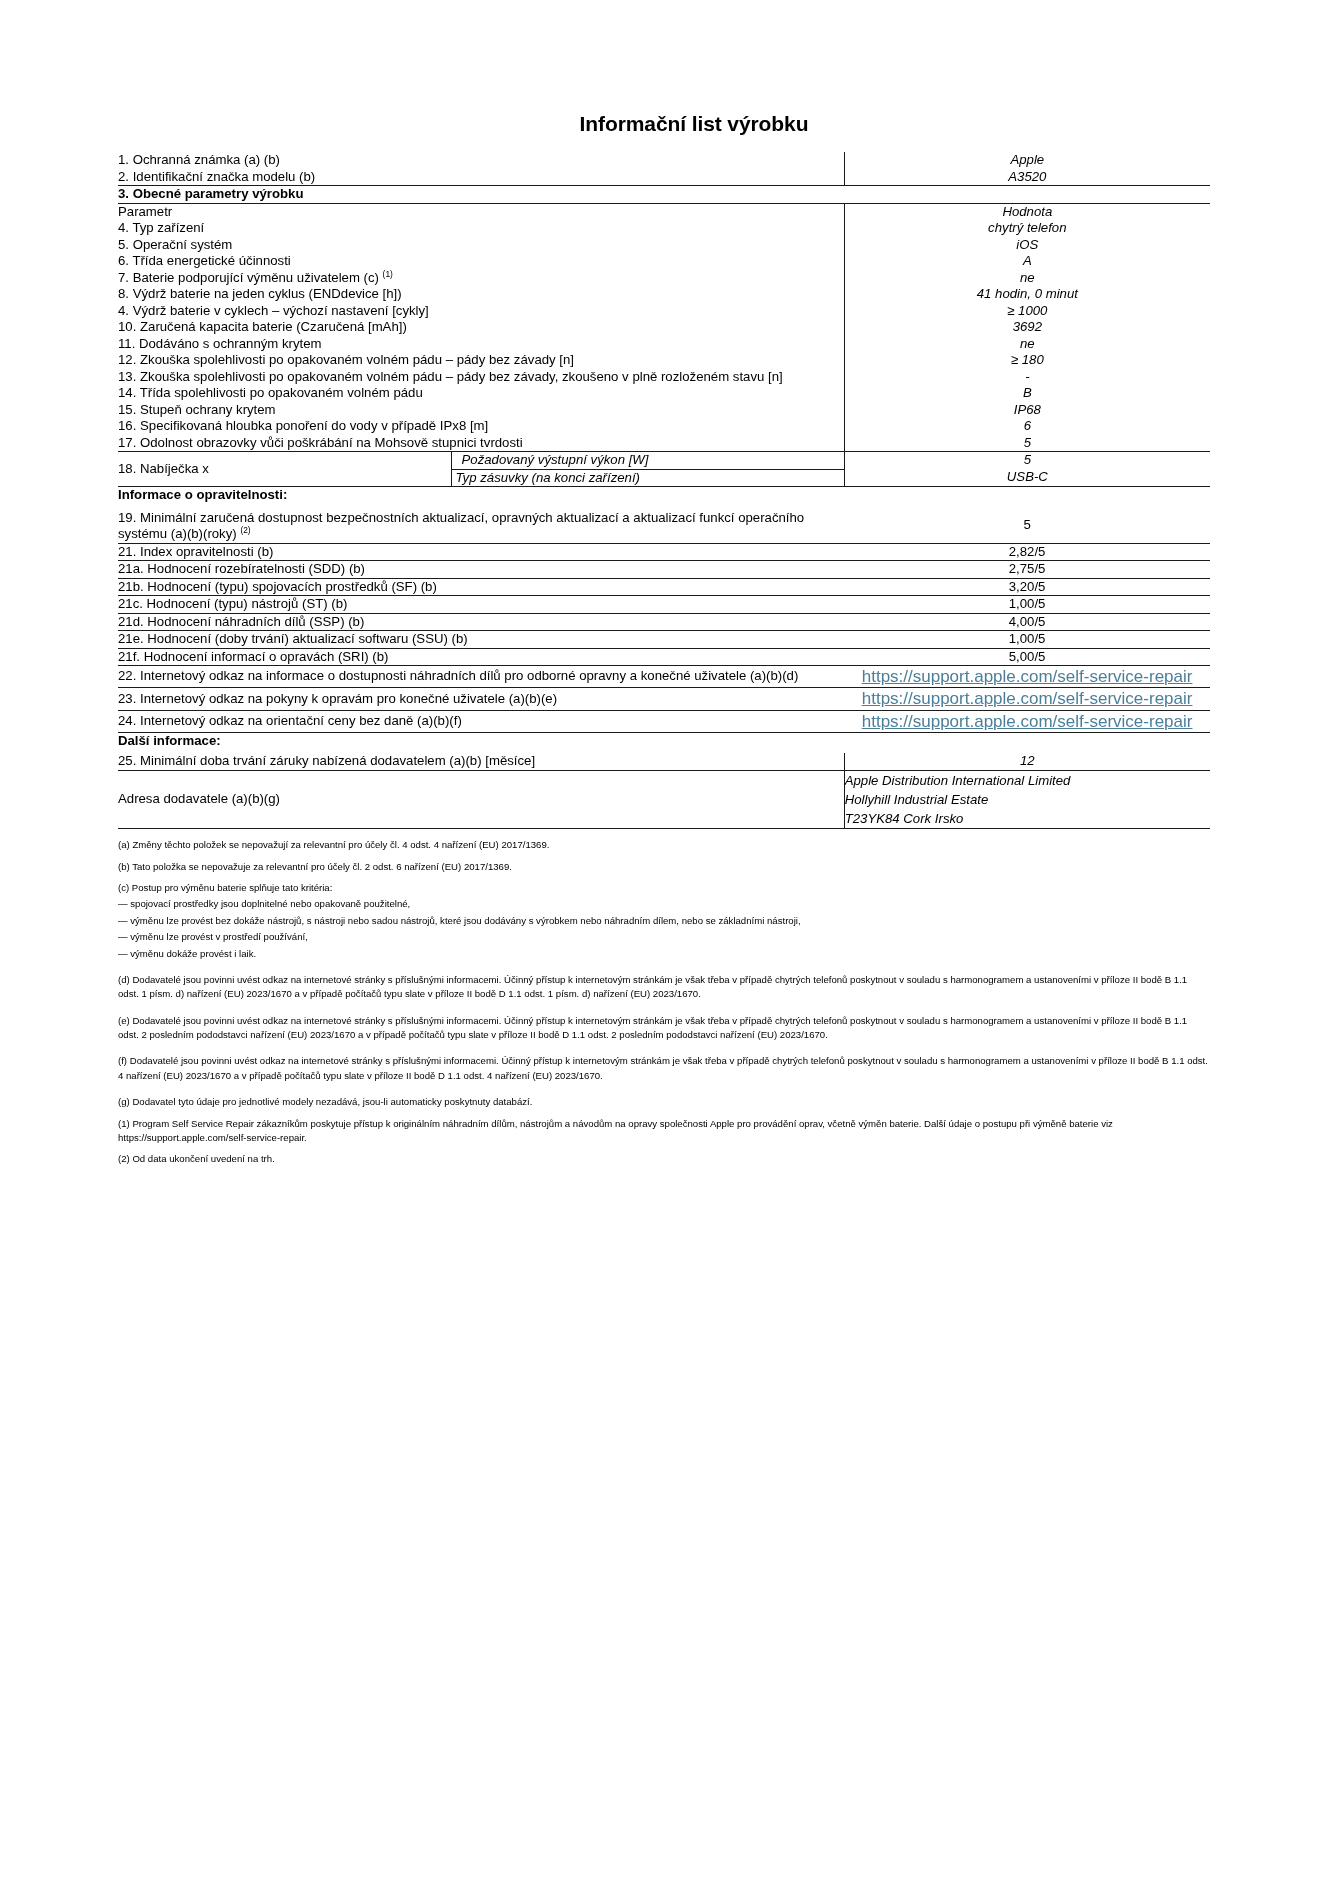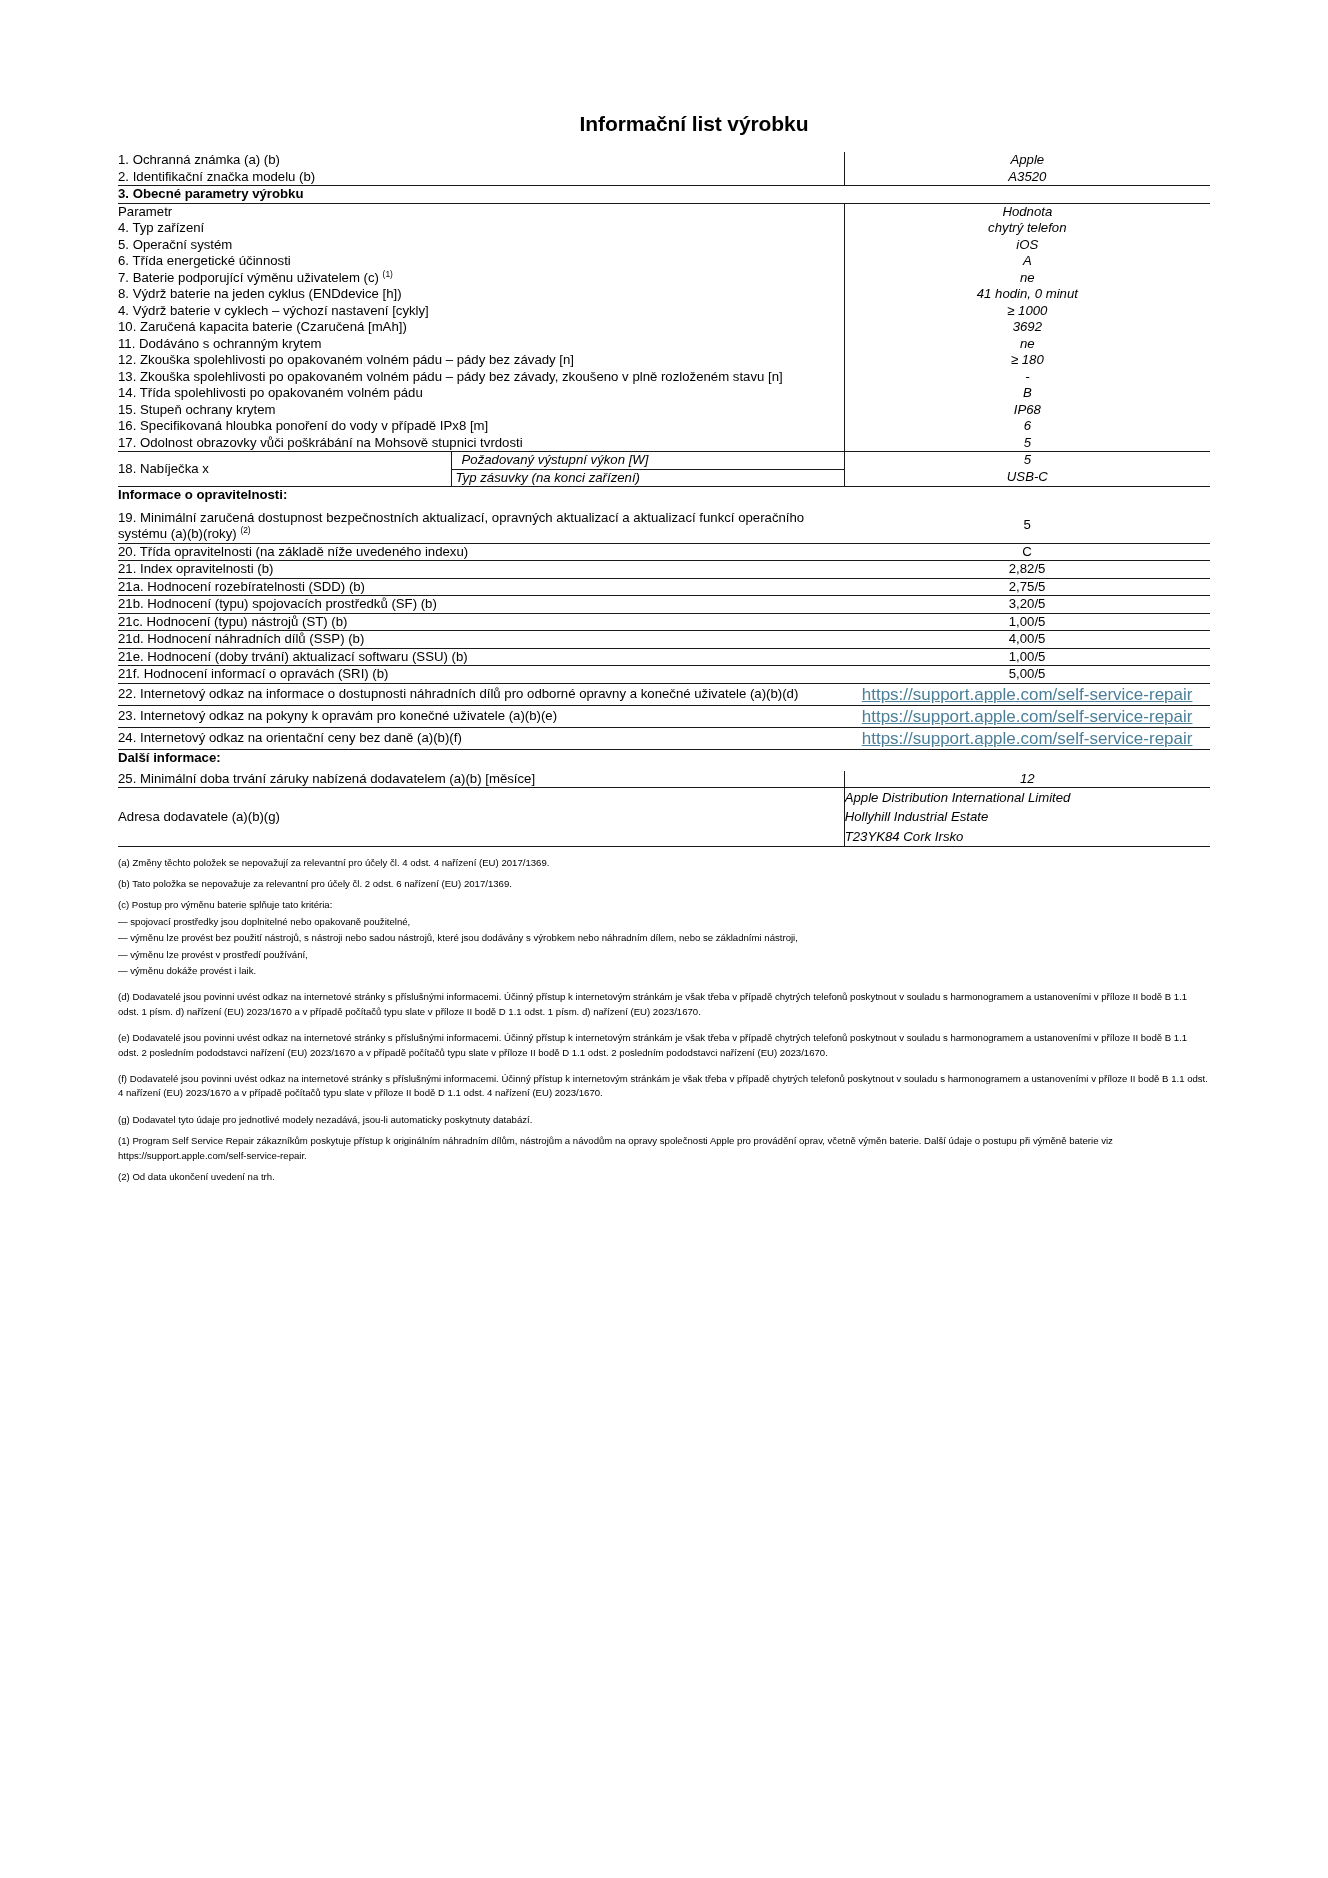--- a/index.html
+++ b/index.html
@@ -233,24 +233,20 @@
       </tr>
       <tr>
         <td class="lbl rule-bot" style="padding-top:2px;">
           <span style="display:block">19. Minimální zaručená dostupnost bezpečnostních aktualizací, opravných aktualizací a aktualizací funkcí operačního</span>
           <span style="display:block"><span>systému (a)(b)(roky)</span> <sup>(2)</sup></span>
         </td>
         <td class="val rule-bot">5</td>
       </tr>
 
       <tr>
-        <td class="lbl rule-bot">20. Třída opravitelnosti (na základě níže uvedeného indexu)</td>
-        <td class="val rule-bot">C</td>
-      </tr>
-      <tr>
         <td class="lbl rule-bot">21. Index opravitelnosti (b)</td>
         <td class="val rule-bot">2,82/5</td>
       </tr>
       <tr>
         <td class="lbl rule-bot">21a. Hodnocení rozebíratelnosti (SDD) (b)</td>
         <td class="val rule-bot">2,75/5</td>
       </tr>
       <tr>
         <td class="lbl rule-bot">21b. Hodnocení (typu) spojovacích prostředků (SF) (b)</td>
         <td class="val rule-bot">3,20/5</td>
@@ -309,21 +305,21 @@
         </td>
       </tr>
     </tbody>
   </table>
 
   <div class="notes">
     <p>(a) Změny těchto položek se nepovažují za relevantní pro účely čl. 4 odst. 4 nařízení (EU) 2017/1369.</p>
     <p>(b) Tato položka se nepovažuje za relevantní pro účely čl. 2 odst. 6 nařízení (EU) 2017/1369.</p>
     <p class="tight">(c) Postup pro výměnu baterie splňuje tato kritéria:</p>
     <p class="tight">— spojovací prostředky jsou doplnitelné nebo opakovaně použitelné,</p>
-    <p class="tight">— výměnu lze provést bez použití nástrojů, s nástroji nebo sadou nástrojů, které jsou dodávány s výrobkem nebo náhradním dílem, nebo se základními nástroji,</p>
+    <p class="tight">— výměnu lze provést bez dokáže nástrojů, s nástroji nebo sadou nástrojů, které jsou dodávány s výrobkem nebo náhradním dílem, nebo se základními nástroji,</p>
     <p class="tight">— výměnu lze provést v prostředí používání,</p>
     <p class="gap">— výměnu dokáže provést i laik.</p>
     <p class="gap">(d) Dodavatelé jsou povinni uvést odkaz na internetové stránky s příslušnými informacemi. Účinný přístup k internetovým stránkám je však třeba v případě chytrých telefonů poskytnout v souladu s harmonogramem a ustanoveními v příloze II bodě B 1.1 odst. 1 písm. d) nařízení (EU) 2023/1670 a v případě počítačů typu slate v příloze II bodě D 1.1 odst. 1 písm. d) nařízení (EU) 2023/1670.</p>
     <p class="gap">(e) Dodavatelé jsou povinni uvést odkaz na internetové stránky s příslušnými informacemi. Účinný přístup k internetovým stránkám je však třeba v případě chytrých telefonů poskytnout v souladu s harmonogramem a ustanoveními v příloze II bodě B 1.1 odst. 2 posledním pododstavci nařízení (EU) 2023/1670 a v případě počítačů typu slate v příloze II bodě D 1.1 odst. 2 posledním pododstavci nařízení (EU) 2023/1670.</p>
     <p class="gap">(f) Dodavatelé jsou povinni uvést odkaz na internetové stránky s příslušnými informacemi. Účinný přístup k internetovým stránkám je však třeba v případě chytrých telefonů poskytnout v souladu s harmonogramem a ustanoveními v příloze II bodě B 1.1 odst. 4 nařízení (EU) 2023/1670 a v případě počítačů typu slate v příloze II bodě D 1.1 odst. 4 nařízení (EU) 2023/1670.</p>
     <p>(g) Dodavatel tyto údaje pro jednotlivé modely nezadává, jsou-li automaticky poskytnuty databází.</p>
     <p>(1) Program Self Service Repair zákazníkům poskytuje přístup k originálním náhradním dílům, nástrojům a návodům na opravy společnosti Apple pro provádění oprav, včetně výměn baterie. Další údaje o postupu při výměně baterie viz https://support.apple.com/self-service-repair.</p>
     <p>(2) Od data ukončení uvedení na trh.</p>
   </div>
 

